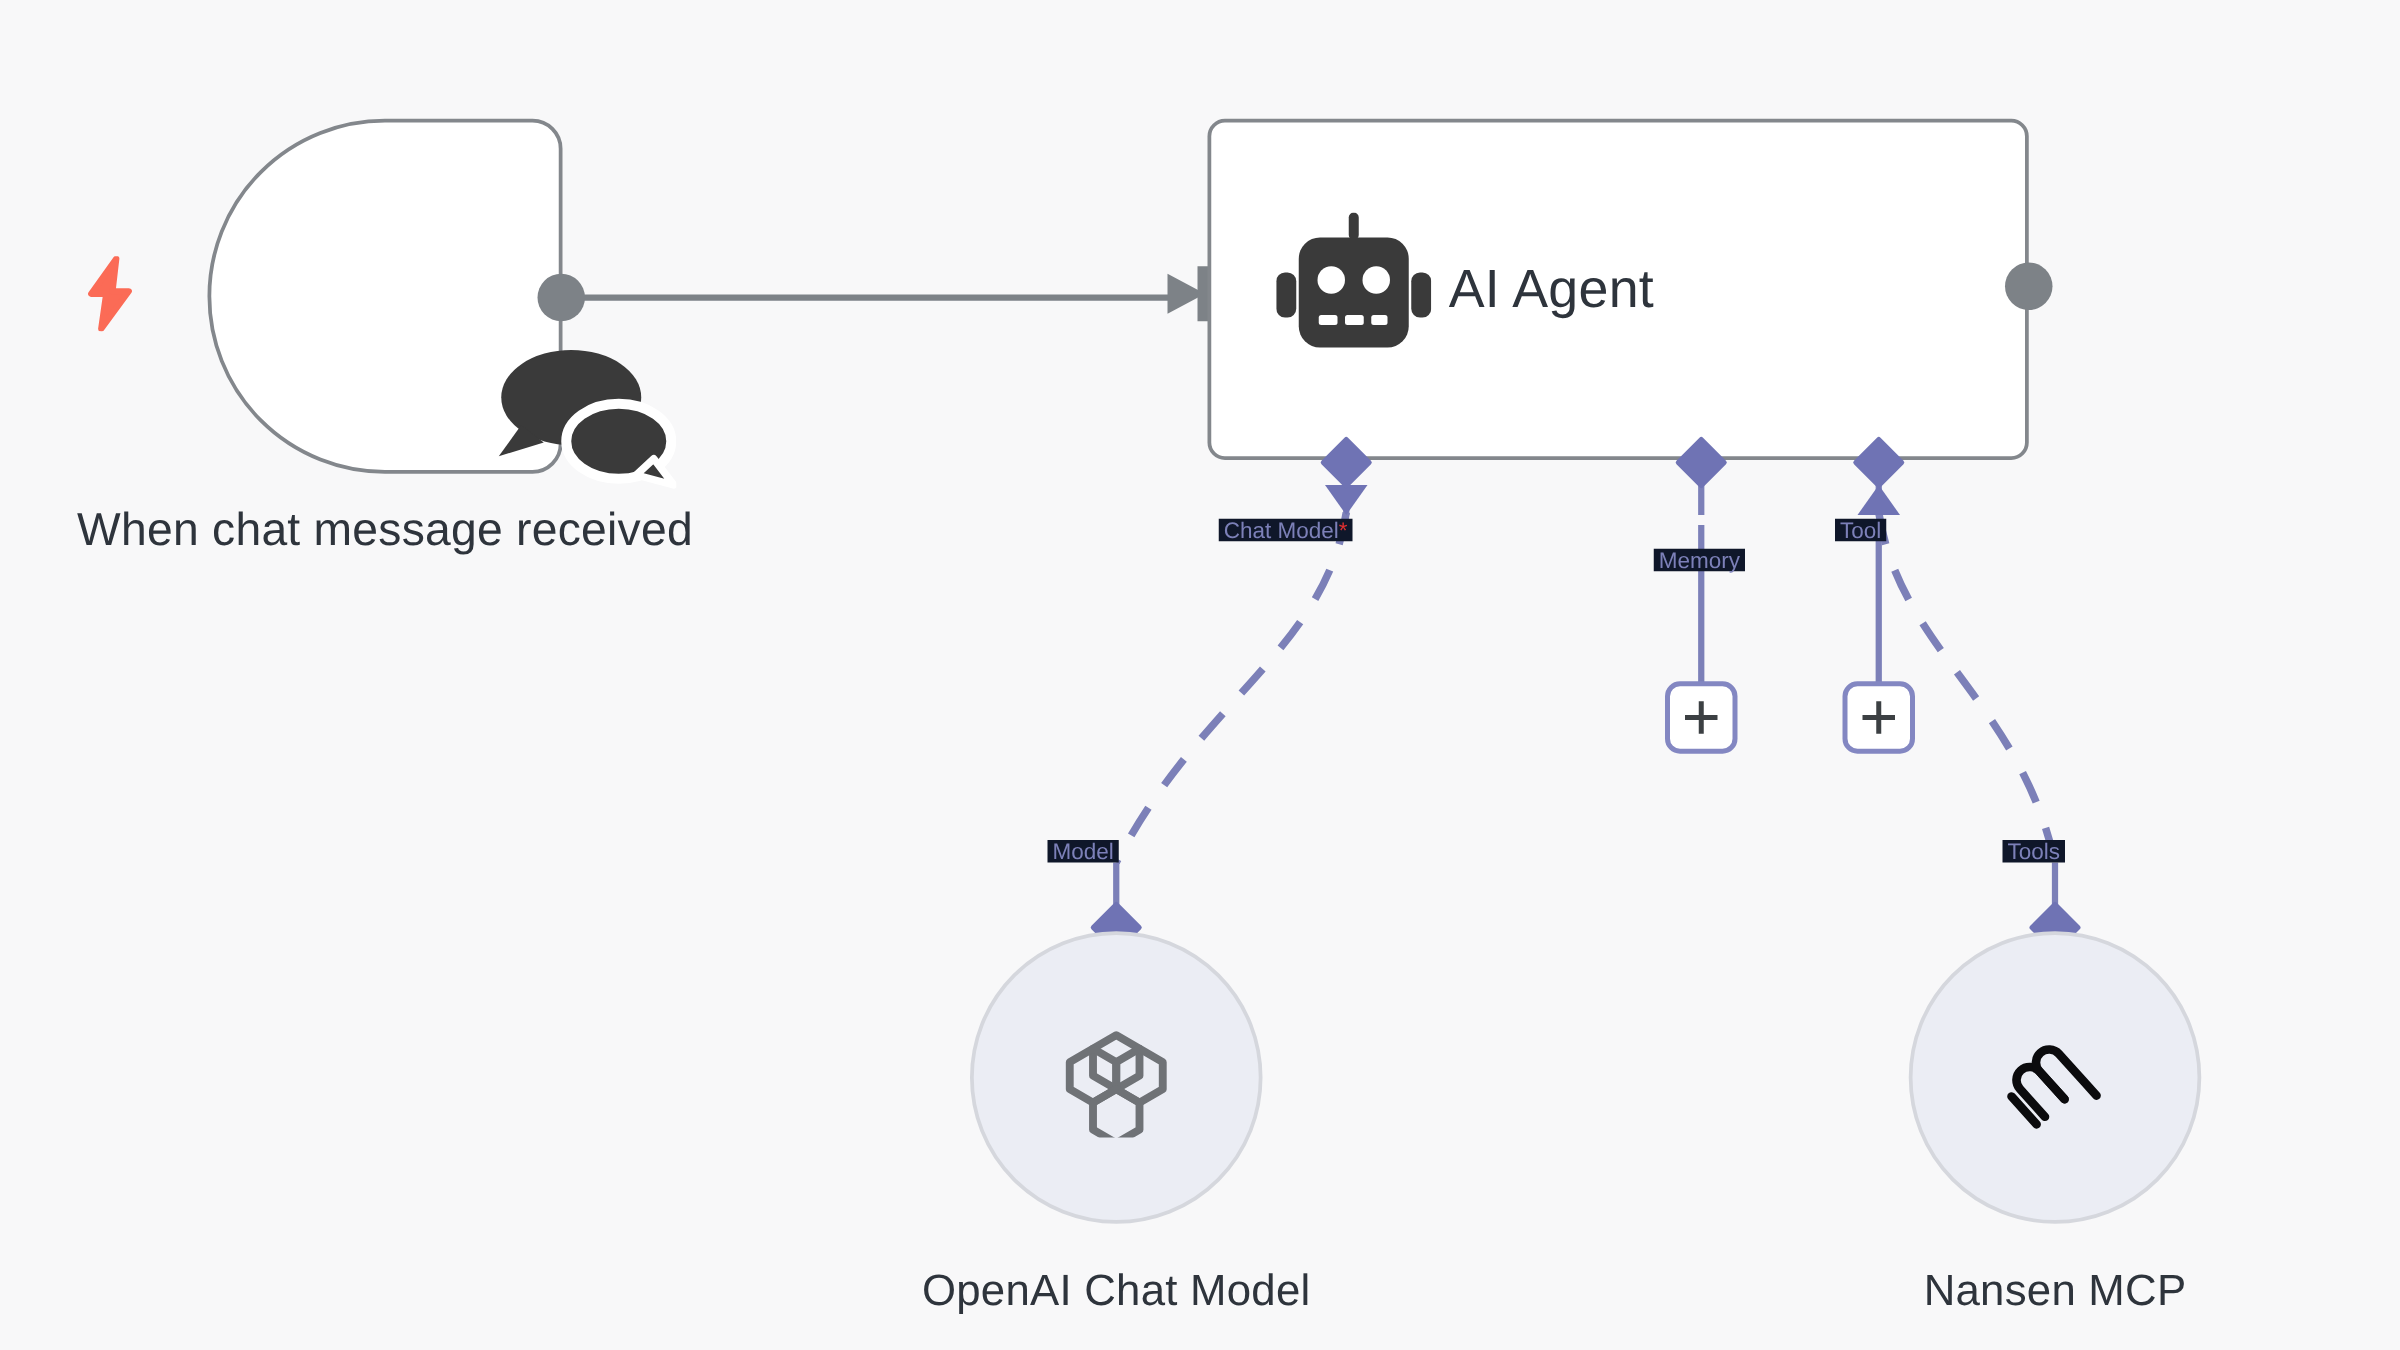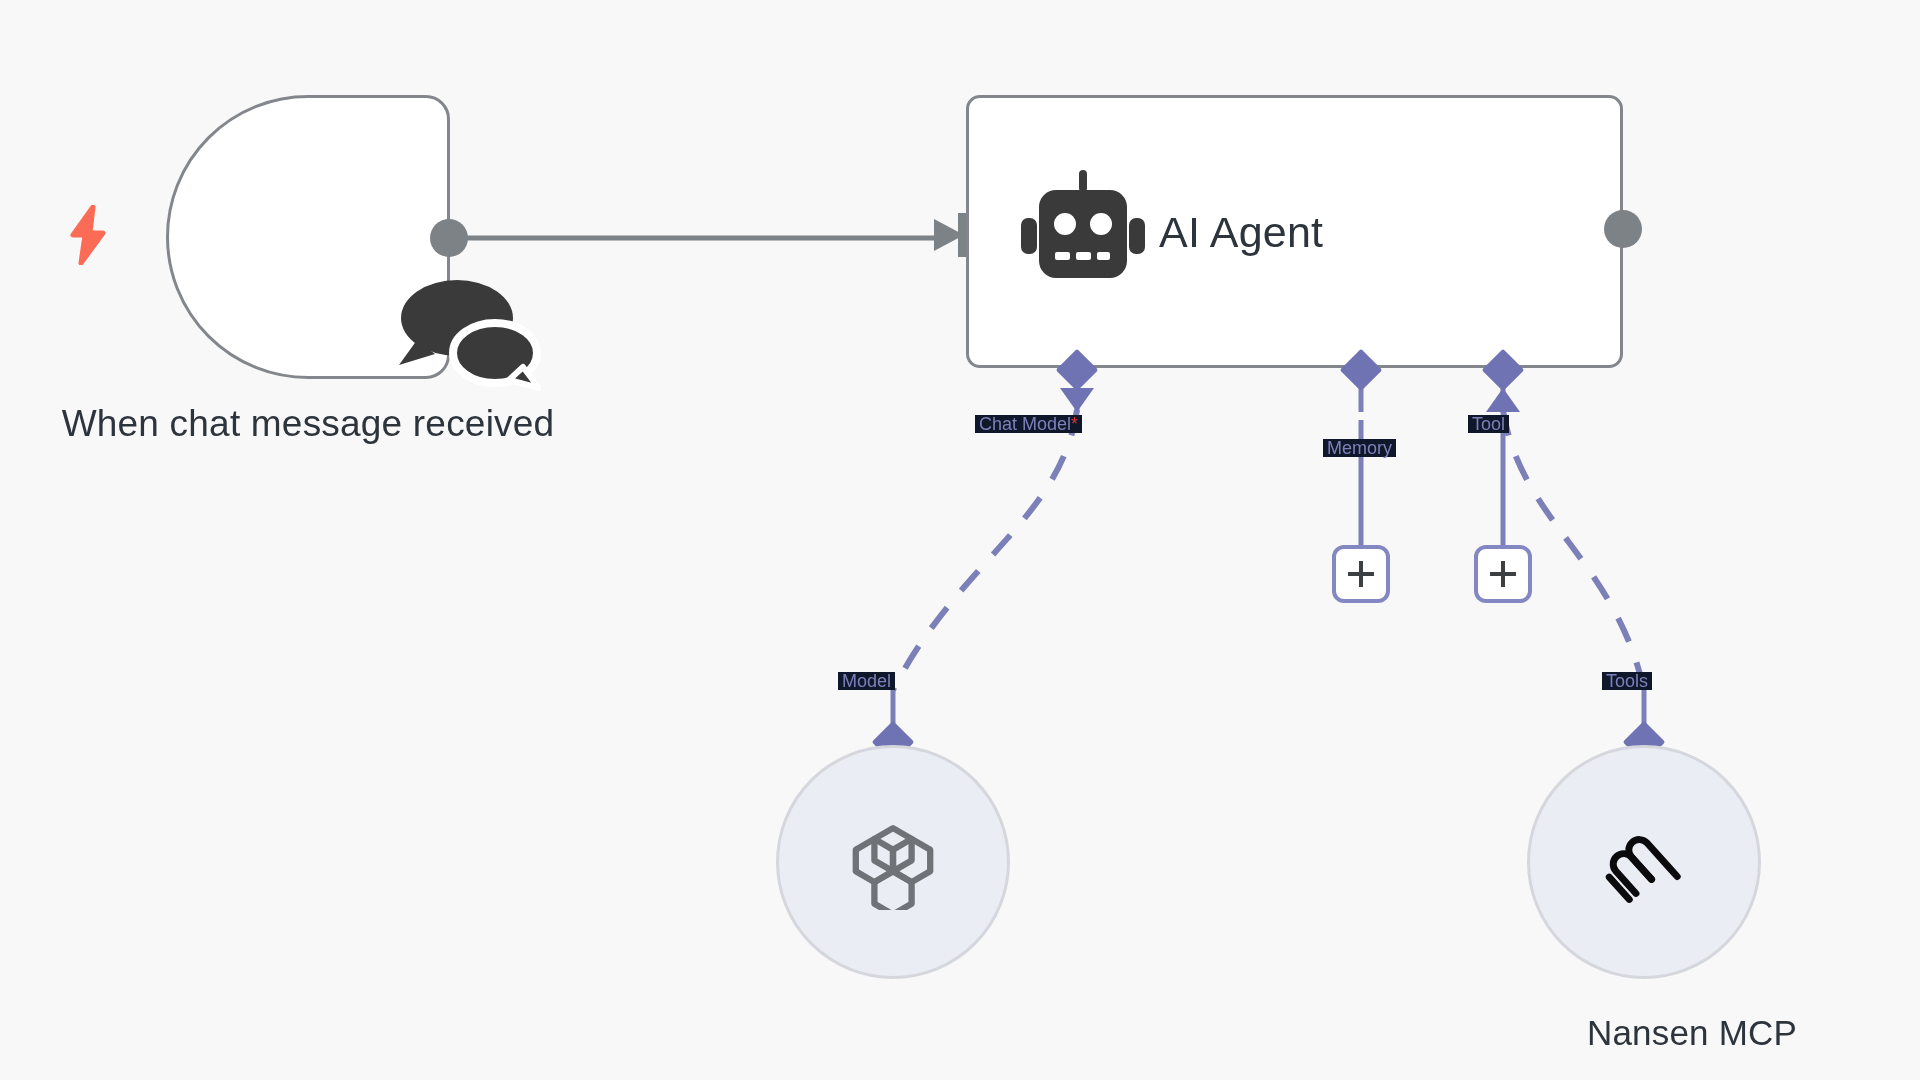--- a/index.html
+++ b/index.html
@@ -257,27 +257,28 @@
   <div class="circle-node" style="left:776px; top:745px;">
     <svg width="96" height="96" viewBox="0 0 64 64">
       <g fill="none" stroke="#6f7276" stroke-width="4.2" stroke-linejoin="round" stroke-linecap="round">
         <path d="M32 9.4 L44.4 16.6 L44.4 31 L32 38.2 L19.6 31 L19.6 16.6 Z"></path>
         <path d="M19.6 16.6 L7.2 23.8 L7.2 38.2 L19.6 45.4 L32 38.2 L32 23.8 Z"></path>
         <path d="M44.4 16.6 L56.8 23.8 L56.8 38.2 L44.4 45.4 L32 38.2 L32 23.8 Z"></path>
         <path d="M19.6 45.4 L19.6 59.8 L32 67 L44.4 59.8 L44.4 45.4 L32 38.2 Z"></path>
       </g>
     </svg>
   </div>
+  <div class="node-caption" style="left:893px; top:1013px;">OpenAI Chat Model</div>
 
   <div class="circle-node" style="left:1527px; top:745px;">
     <svg width="96" height="96" viewBox="0 0 64 64">
       <g transform="rotate(-42 32 32)">
         <g fill="none" stroke="#0b0b0d" stroke-width="4.6" stroke-linecap="round" stroke-linejoin="round">
           <path d="M14 44 L14 24 A7 7 0 0 1 28 24 L28 44"></path>
           <path d="M28 44 L28 24 A7 7 0 0 1 42 24 L42 44 L42 54"></path>
           <path d="M8 44 L8 24"></path>
         </g>
       </g>
     </svg>
   </div>
-  <div class="node-caption" style="left:1644px; top:1013px;margin-left:48px;">Nansen MCP</div>
+  <div class="node-caption" style="left:1644px; top:1013px;">Nansen MCP</div>
 
 </div>
 
 </body></html>

